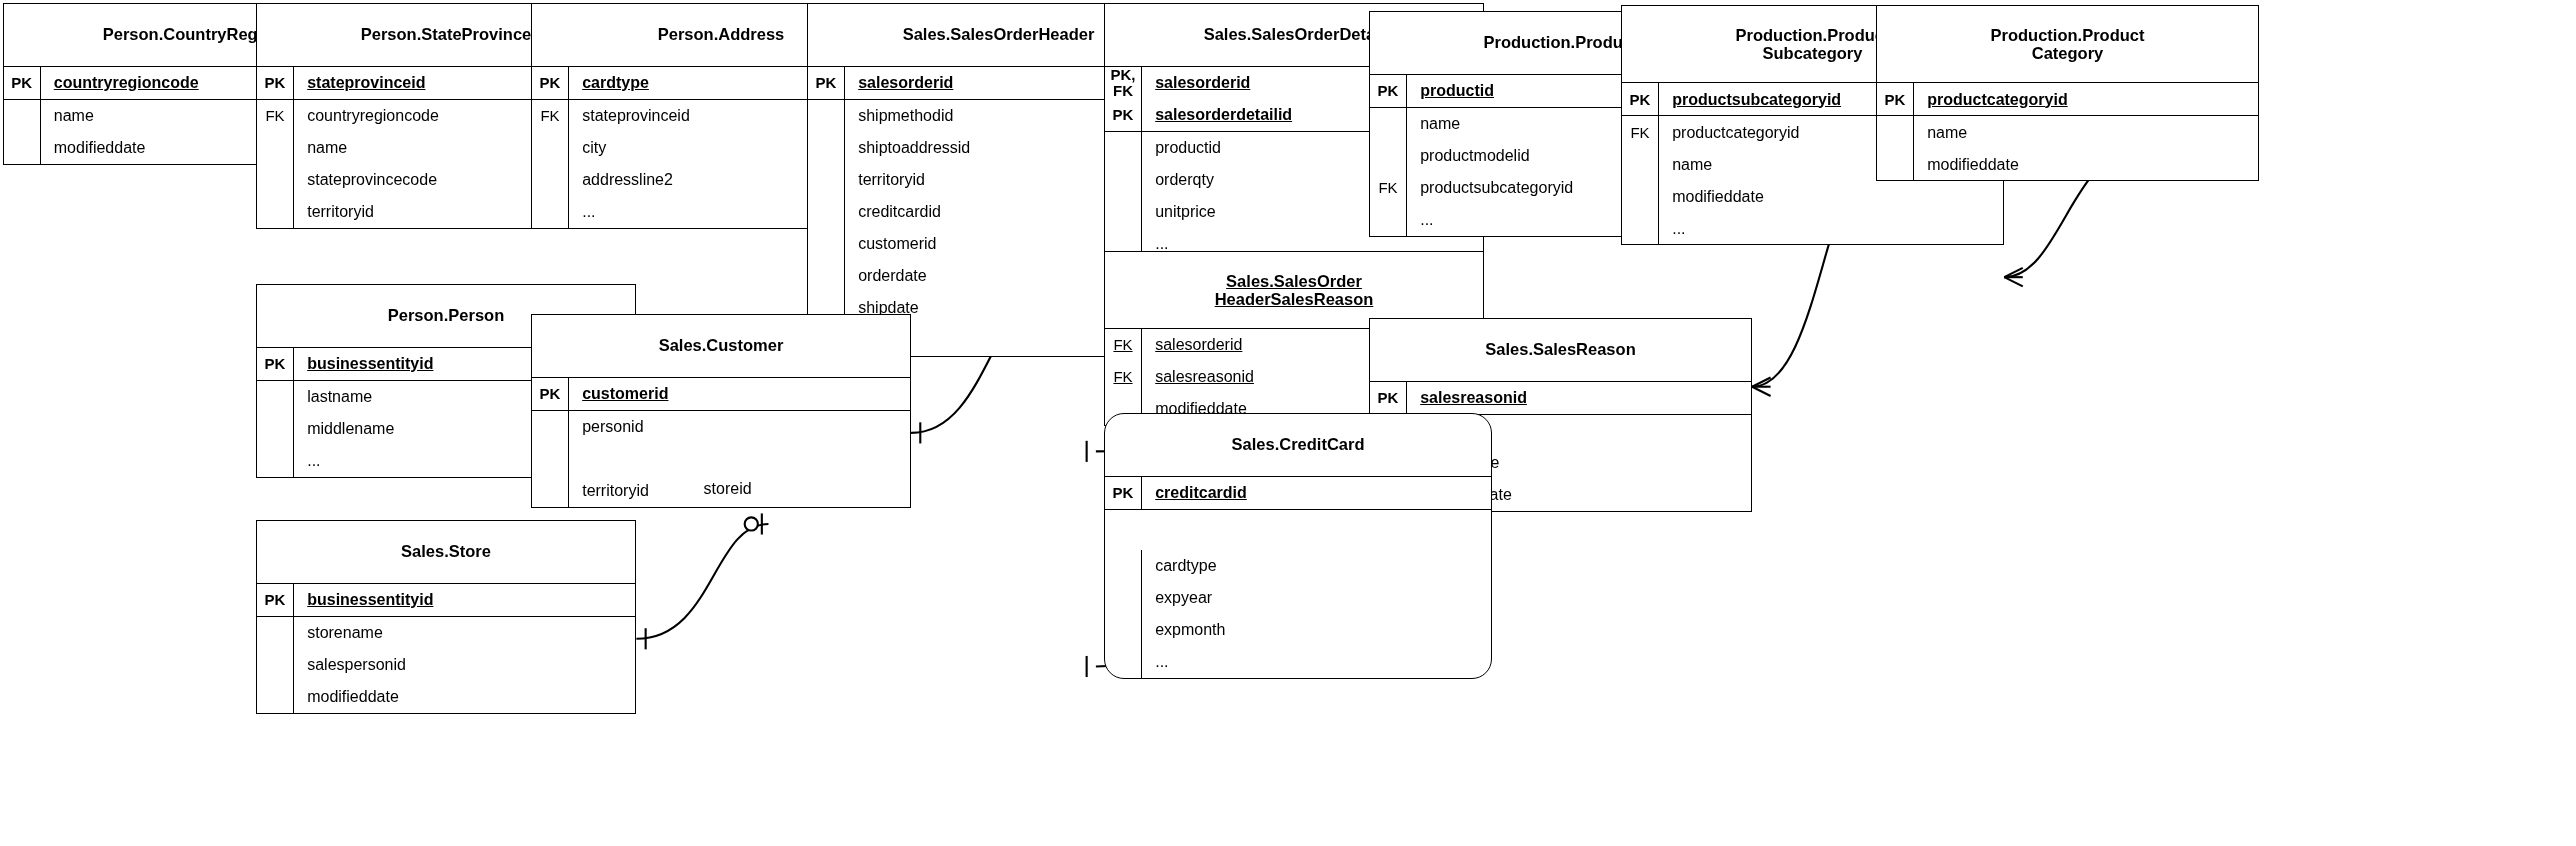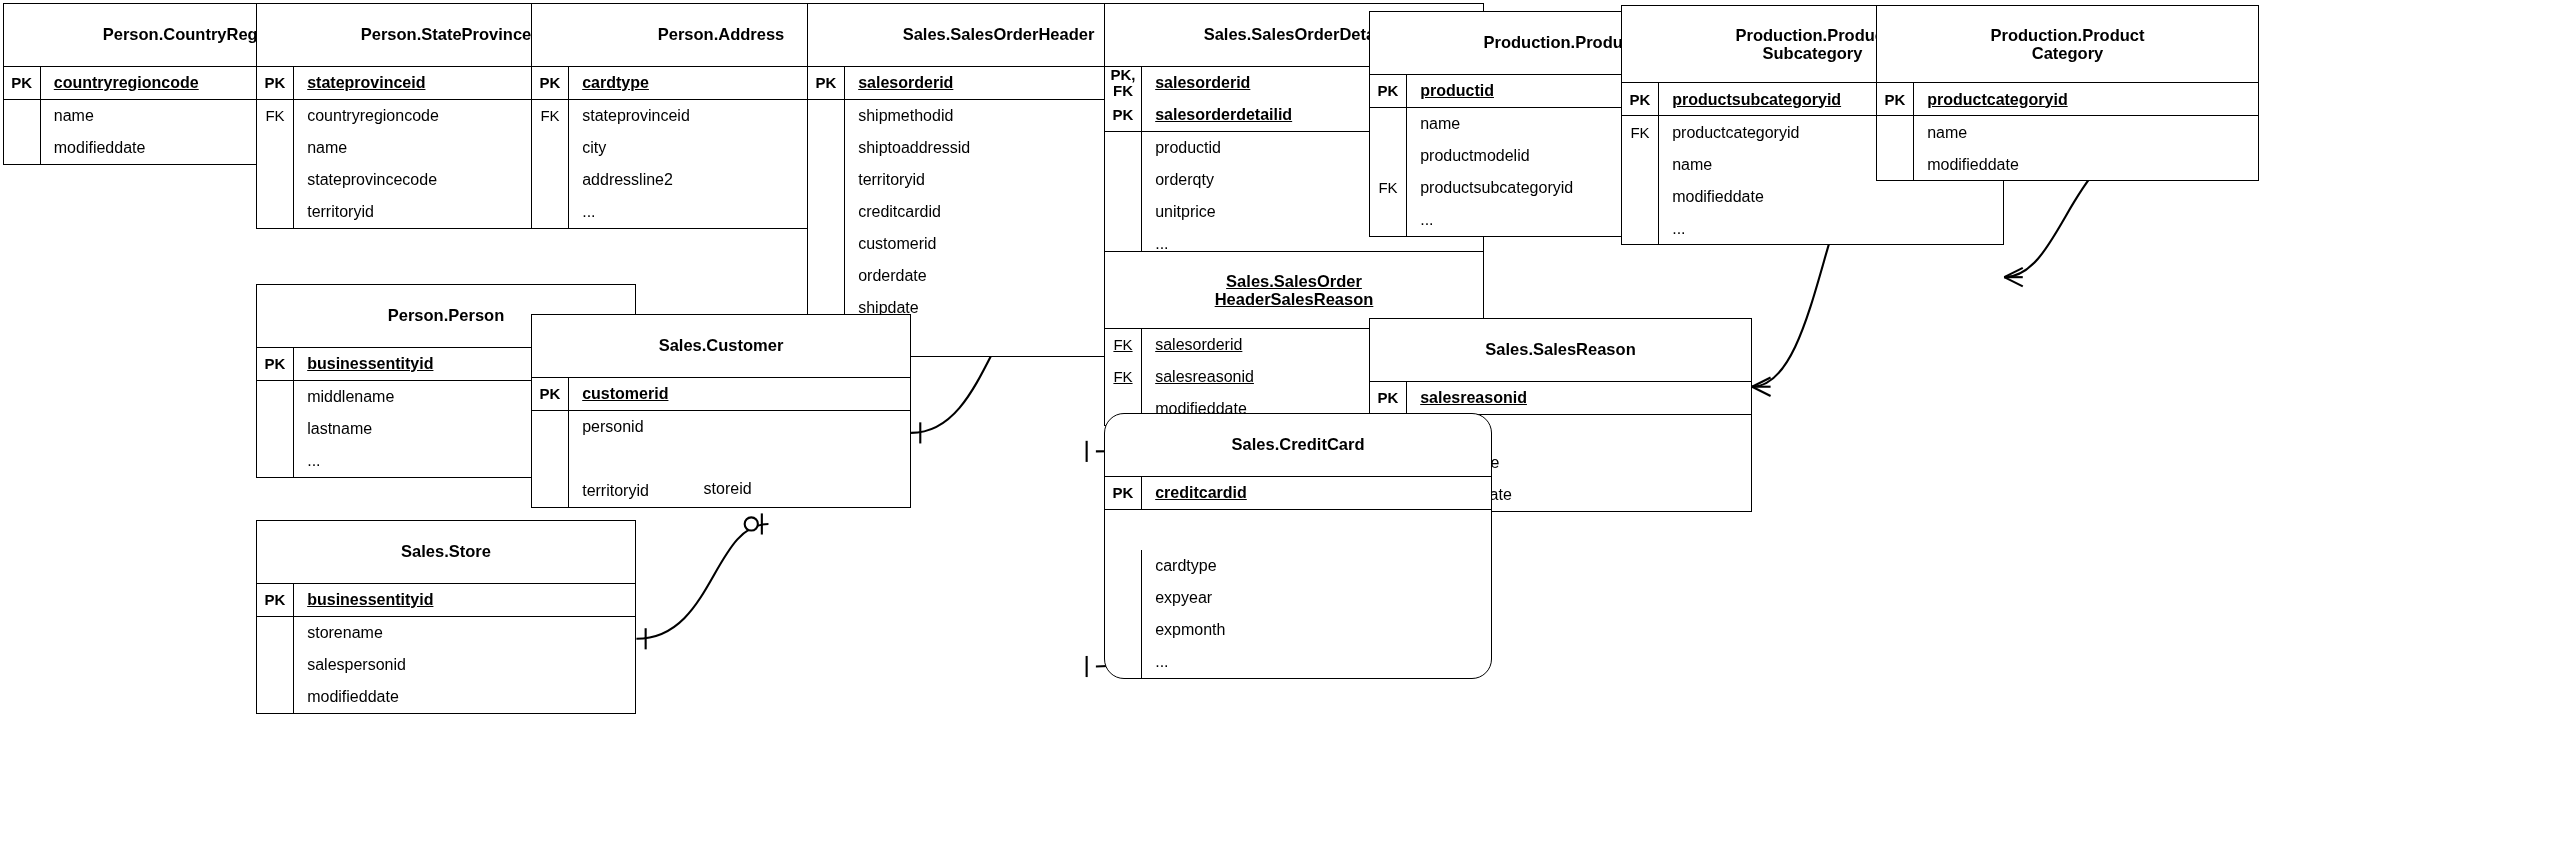--- a/index.html
+++ b/index.html
@@ -365,25 +365,25 @@
         <div class="attr-row" style="height: 32px;">
           <div class="key-cell">
             <div>PK</div>
           </div>
           <div class="name-cell pk">businessentityid</div>
         </div>
       </div>
       <div class="ent-section">
         <div class="attr-row" style="height: 32px;">
           <div class="key-cell blank"></div>
+          <div class="name-cell">lastname</div>
+        </div>
+        <div class="attr-row" style="height: 32px;">
+          <div class="key-cell blank"></div>
           <div class="name-cell">middlename</div>
-        </div>
-        <div class="attr-row" style="height: 32px;">
-          <div class="key-cell blank"></div>
-          <div class="name-cell">lastname</div>
         </div>
         <div class="attr-row" style="height: 32px;">
           <div class="key-cell blank"></div>
           <div class="name-cell">...</div>
         </div>
       </div>
     </div>
     <div class="entity" style="left: 531px; top: 314px; width: 380px;">
       <div class="ent-title" style="height: 63px;">
         <div><span>Sales.Customer</span></div>

